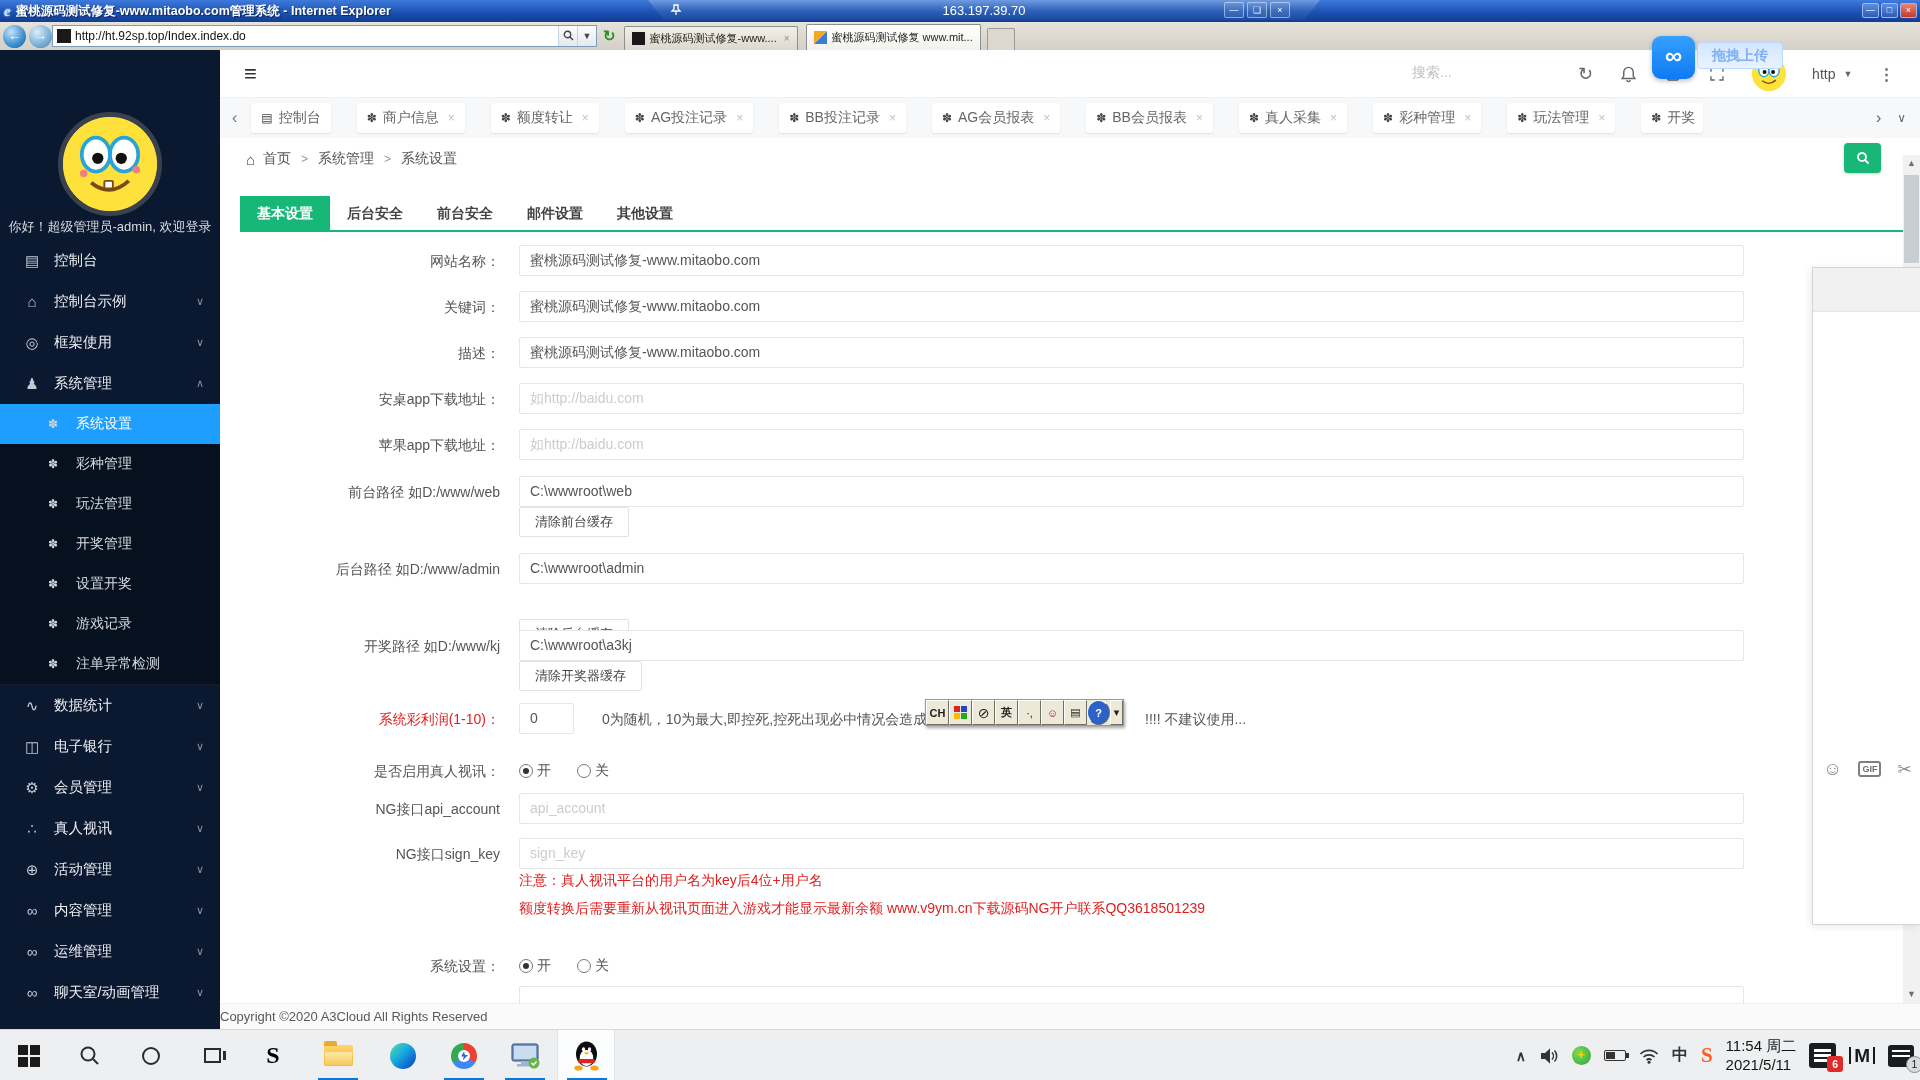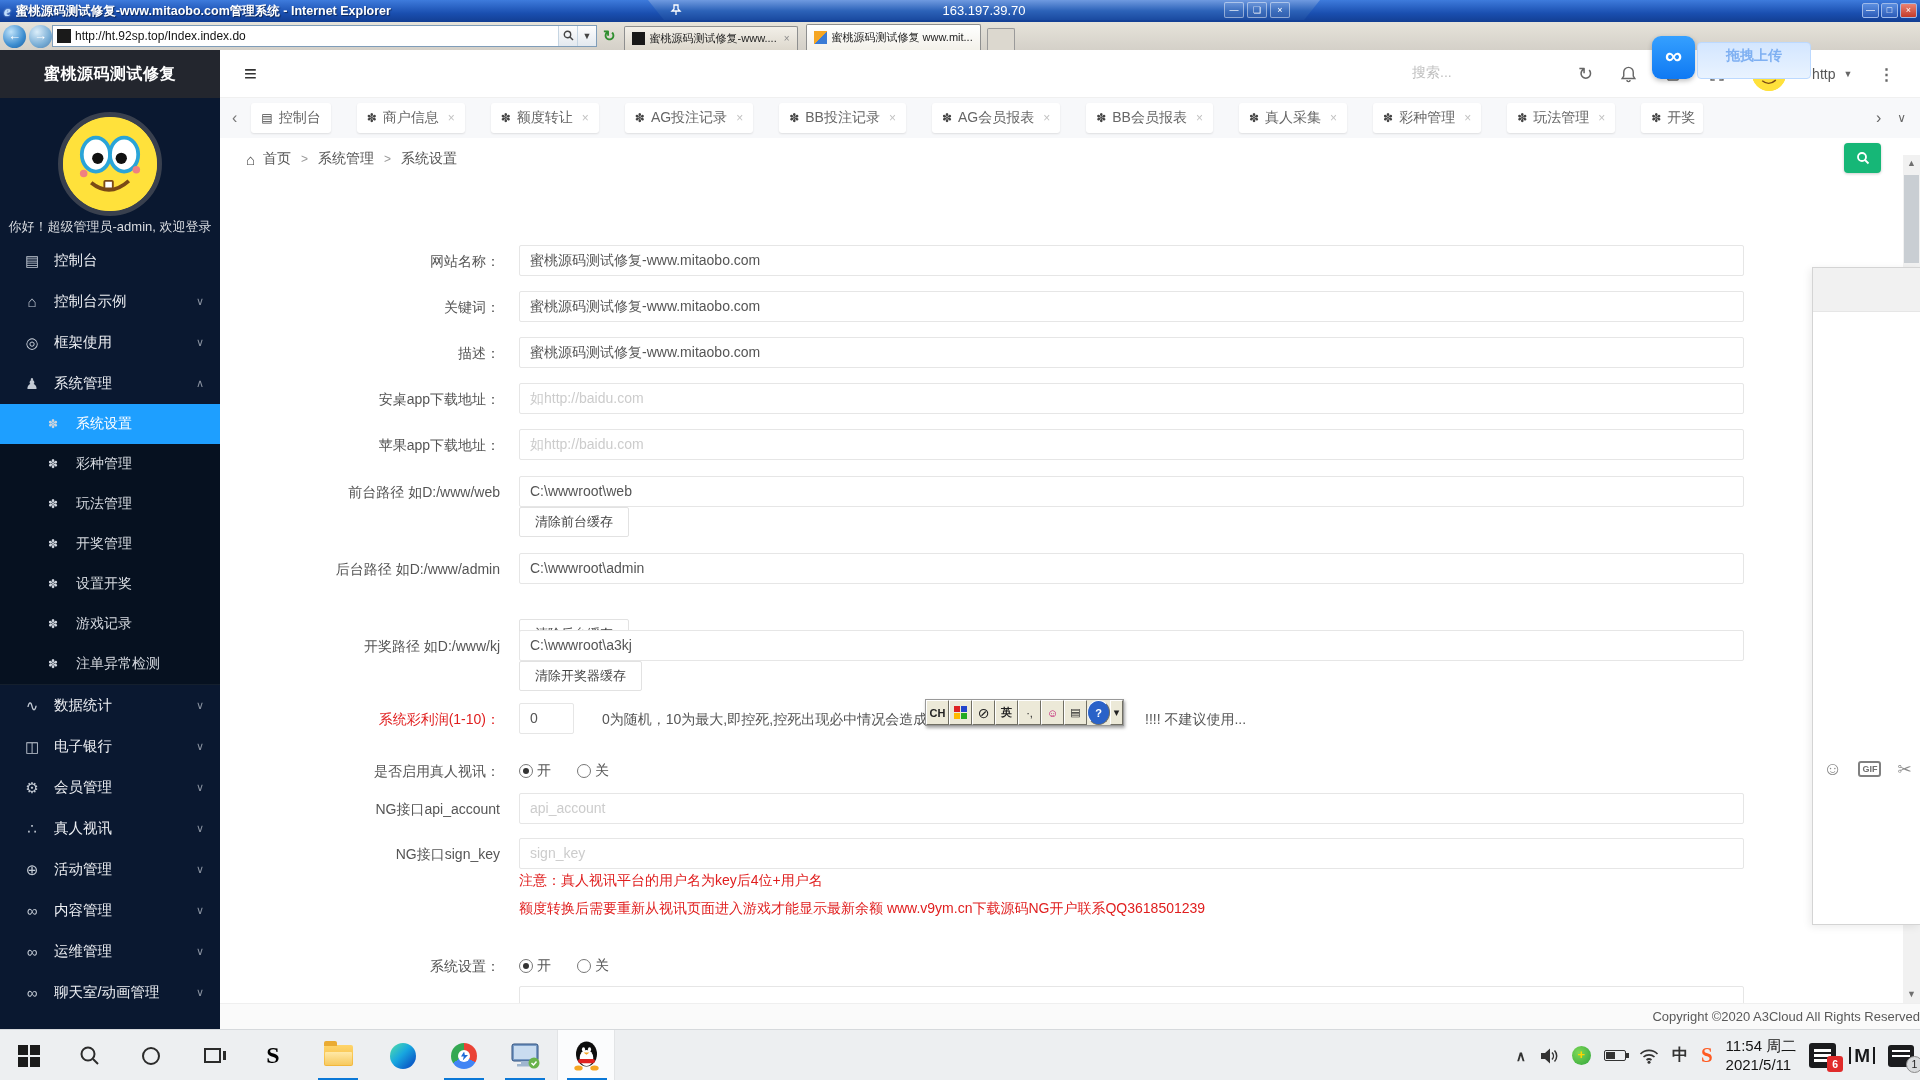--- a/index.html
+++ b/index.html
@@ -61,21 +61,21 @@
 .hsearch{position:absolute;left:1192px;top:14px;font-size:14px;color:#c0c0c0}
 .hicons{position:absolute;left:1358px;top:0;height:48px;display:flex;align-items:center;gap:26px;color:#666}
 .havatar{width:34px;height:34px;border-radius:50%;overflow:hidden;background:#ffe13b}
 .adminname{font-size:14px;color:#555}
 .caret{font-size:9px;color:#666;margin-left:-18px}
 .reddot{position:absolute;left:1432px;top:12px;width:8px;height:8px;border-radius:50%;background:#ff5722}
 
 
 .bpan{position:absolute;left:1652px;top:36px;z-index:60;display:flex;align-items:flex-start}
 .bpan .logo{width:43px;height:43px;border-radius:9px;background:linear-gradient(#35a0ff,#0f79f3);color:#fff;font-size:24px;font-weight:bold;text-align:center;line-height:40px;box-shadow:0 2px 5px rgba(0,0,0,.25)}
-.bpan .pill{margin-left:2px;margin-top:6px;height:37px;padding:0 28px;background:linear-gradient(#d3e6ff,#e9f3ff);border:1px solid #bcd9ff;border-radius:4px;font-size:14px;font-weight:bold;color:#7fb0f2;line-height:25px}
+.bpan .pill{margin-left:2px;margin-top:6px;height:27px;padding:0 14px;background:linear-gradient(#d3e6ff,#e9f3ff);border:1px solid #bcd9ff;border-radius:4px;font-size:14px;font-weight:bold;color:#7fb0f2;line-height:25px}
 
 
 .navtabs{position:absolute;left:0;top:48px;width:100%;height:40px;background:#f7f8fa;display:flex;align-items:center}
 .nchev{color:#777;font-size:16px;margin:0 14px 0 12px}
 .ntab{height:30px;display:flex;align-items:center;background:#fff;border-radius:3px;box-shadow:0 1px 2px rgba(0,0,0,.1);padding:0 10px;margin-right:26px;font-size:14px;color:#666;white-space:nowrap;cursor:pointer}
 .ntab .ti{margin-right:6px;font-size:12px;color:#444}
 .ntab .tx{margin-left:9px;color:#c2c2c2;font-size:12px}
 .ntab.clip{max-width:62px;overflow:hidden;margin-right:8px}
 .ntright{position:absolute;right:14px;top:48px;height:40px;display:flex;align-items:center;gap:16px;color:#666}
 
@@ -103,21 +103,21 @@
 .rdot.on::after{content:"";position:absolute;left:3px;top:3px;width:6px;height:6px;border-radius:50%;background:#333}
 
 
 .ime{position:absolute;left:705px;top:649px;height:27px;display:flex;background:#ece9d8;border:1px solid #999;box-shadow:1px 2px 3px rgba(0,0,0,.35);z-index:40}
 .imeb{width:23px;height:25px;background:#ece9d8;border:1px solid;border-color:#fff #716f64 #716f64 #fff;font-size:11px;color:#222;display:flex;align-items:center;justify-content:center;overflow:hidden}
 .imeb.narrow{width:13px}
 .imegrid{width:13px;height:13px;display:grid;grid-template-columns:6px 6px;grid-template-rows:6px 6px;gap:1px}
 .imegrid i{display:block}
 
 
-.pfoot{position:absolute;left:0;top:953px;width:100%;height:26px;background:#fafafa;border-top:1px solid #efefef;text-align:right;font-size:13px;color:#595959;line-height:26px;z-index:5}
+.pfoot{position:absolute;left:0;top:953px;width:100%;height:26px;background:#fafafa;border-top:1px solid #efefef;text-align:left;font-size:13px;color:#595959;line-height:26px;z-index:5}
 
 
 .sbar{position:absolute;right:0;top:105px;width:17px;height:848px;background:#f1f1f1;z-index:2}
 .sarrow{position:absolute;left:0;width:17px;height:17px;background:#f1f1f1;color:#707070;font-size:9px;text-align:center;line-height:17px}
 .sthumb{position:absolute;left:1px;top:20px;width:15px;height:88px;background:#c9ced3}
 
 
 .qq{position:absolute;left:1592px;top:217px;width:108px;height:658px;background:#fff;border:1px solid #d4d4d4;border-right:none;box-shadow:-2px 2px 8px rgba(0,0,0,.08);z-index:10;overflow:hidden}
 .qqtop{height:44px;background:#f1f1f1;border-bottom:1px solid #e6e6e6}
 .qqtools{position:absolute;left:0;top:486px;width:100%;height:30px;display:flex;align-items:center;gap:16px;padding-left:10px;color:#8a8a8a}
@@ -218,21 +218,20 @@
     <span class="rdpbtns" id="rdp-btns">
         <span class="rdpbtn">—</span>
         <span class="rdpbtn">❏</span>
         <span class="rdpbtn">×</span>
       </span>
   </div>
 
   <div id="page">
 
     <div id="side">
-      <div class="brand">蜜桃源码测试修复</div>
       <div class="bigavatar">
           <svg viewBox="0 0 100 100" width="94" height="94">
             <circle cx="50" cy="50" r="50" fill="#ffe13b"></circle>
             <ellipse cx="35" cy="40" rx="15" ry="18" fill="#fff" stroke="#2aa4d8" stroke-width="4"></ellipse>
             <ellipse cx="65" cy="40" rx="15" ry="18" fill="#fff" stroke="#2aa4d8" stroke-width="4"></ellipse>
             <circle cx="37" cy="44" r="6" fill="#111"></circle>
             <circle cx="62" cy="44" r="6" fill="#111"></circle>
             <path d="M30 70q20 16 40-2" fill="none" stroke="#7a4a16" stroke-width="4"></path>
             <rect x="44" y="68" width="9" height="8" rx="1" fill="#fff" stroke="#7a4a16" stroke-width="2"></rect>
             <circle cx="22" cy="60" r="4" fill="#f08080"></circle>
@@ -443,20 +442,27 @@
           <span class="sep">&gt;</span>
           <span>系统设置</span>
         </div>
       <div class="greenbtn">
         <svg width="14" height="14" viewBox="0 0 14 14">
             <circle cx="6" cy="6" r="4" fill="none" stroke="#fff" stroke-width="1.8"></circle>
             <path d="M9 9l3.5 3.5" stroke="#fff" stroke-width="1.8"></path>
           </svg>
       </div>
 
+      <div class="ftabs" id="form-tabs">
+          <span class="ftab active">基本设置</span>
+          <span class="ftab">后台安全</span>
+          <span class="ftab">前台安全</span>
+          <span class="ftab">邮件设置</span>
+          <span class="ftab">其他设置</span>
+        </div>
 
       <div id="form-rows">
           <div class="flabel" style="top: 195px; text-align: right;">网站名称：</div>
           <div class="finput" style="top: 195px;">蜜桃源码测试修复-www.mitaobo.com</div>
           <div class="flabel" style="top: 241px;">关键词：</div>
           <div class="finput" style="top: 241px;">蜜桃源码测试修复-www.mitaobo.com</div>
           <div class="flabel" style="top: 287px;">描述：</div>
           <div class="finput" style="top: 287px;">蜜桃源码测试修复-www.mitaobo.com</div>
           <div class="flabel" style="top: 333px;">安桌app下载地址：</div>
           <div class="finput ph" style="top: 333px;">如http://baidu.com</div>

